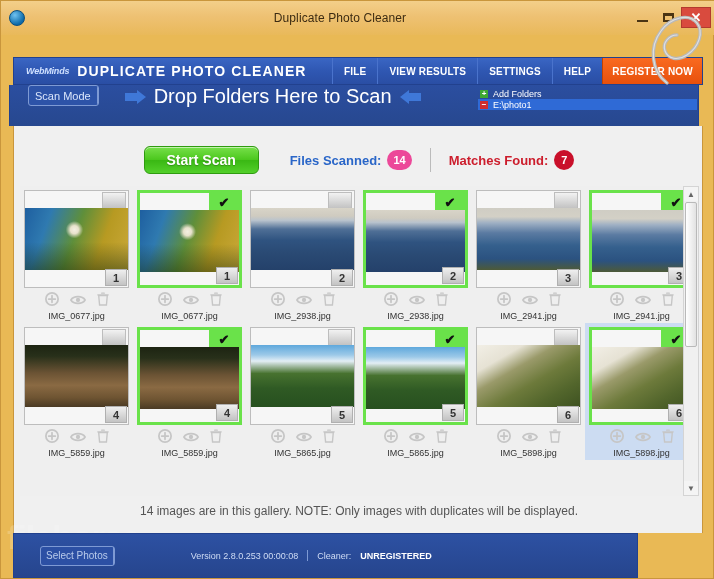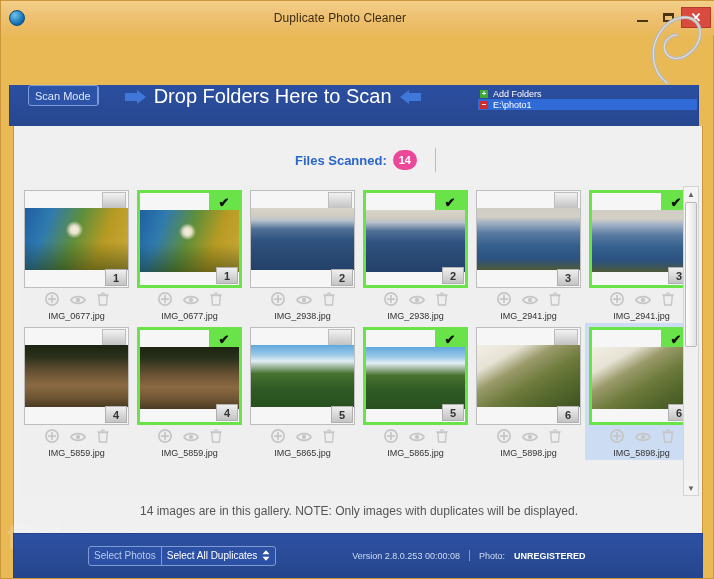--- a/index.html
+++ b/index.html
@@ -197,24 +197,24 @@
     display:flex; flex-direction:column; align-items:center;
   }
   .garrow { width:14px; height:14px; display:flex; align-items:center; justify-content:center;
     font-size:8px; color:#666; background:#f4f4f4; }
   .gthumb { width:12px; height:145px; margin-top:1px;
     background:linear-gradient(to right,#ffffff,#e2e2e2); border:1px solid #b9b9b9; border-radius:2px; }
   .gtrack { flex:1; }
 
   
   .bottombar {
-    position:absolute; left:12px; top:532px; width:690px; height:45px;
+    position:absolute; left:12px; top:532px; width:625px; height:45px;
     background:linear-gradient(to bottom,#2d51a3,#26458d);
     border:1px solid #22418e;
-    display:flex; align-items:center;padding-left:48px;
+    display:flex; align-items:center;
   }
   .selphotos {
     display:flex; align-items:stretch; margin-left:26px; height:20px;
     border:1px solid #7e9ad4; border-radius:3px; background:#2c50a4;
   }
   .selphotos-label { display:flex; align-items:center; padding:0 5px; font-size:10px; color:#b9cbeb;
     border-right:1px solid #7e9ad4; }
   .selphotos-val { display:flex; align-items:center; gap:5px; padding:0 5px; font-size:10px; color:#ffffff; }
   .managesel {
     display:flex; align-items:center; justify-content:space-between;
@@ -248,20 +248,33 @@
       <div class="wbtn min">
           <span></span>
         </div>
       <div class="wbtn max">
           <span></span>
         </div>
       <div class="wbtn close">✕</div>
     </div>
   </div>
 
+  <div class="navbar">
+    <div class="brand">
+      <span class="brand-webminds">WebMinds</span>
+      <span class="brand-title">DUPLICATE PHOTO CLEANER</span>
+    </div>
+    <div class="navitems">
+      <div class="navitem">FILE</div>
+      <div class="navitem">VIEW RESULTS</div>
+      <div class="navitem">SETTINGS</div>
+      <div class="navitem">HELP</div>
+      <div class="navitem register">REGISTER NOW</div>
+    </div>
+  </div>
 
   <div class="scanbar">
     <div class="scanmode">
       <div class="scanmode-label">Scan Mode</div>
     </div>
 
     <div class="drop-row">
       <span class="arrow-wrap">
         <span class="arrow-stem"></span>
           <span class="arrow-r"></span>
@@ -281,25 +294,30 @@
     </div>
     <div class="folderrow sel">
       <span class="fbadge rem">−</span>
       <span>E:\photo1</span>
     </div>
   </div>
 
   <div class="content">
 
     <div class="statusrow">
+      <div class="startscan">Start Scan</div>
       <div class="stat files">
         <span>Files Scanned:</span>
         <span class="pill blue">14</span>
       </div>
       <div class="divider"></div>
+      <div class="stat matches">
+        <span>Matches Found:</span>
+        <span class="pill red">7</span>
+      </div>
     </div>
 
     <div class="gallery" id="gallery">
         <div class="grow">
           <div class="tile">
             <div class="thumbbox">
               <div class="greytab"></div>
               <div class="thumbimg" style="background: linear-gradient(rgba(0, 0, 0, 0) 55%, rgba(20, 40, 10, 0.45) 100%), radial-gradient(circle at 48% 35%, rgb(244, 240, 226) 0%, rgb(232, 226, 204) 6%, rgba(232, 226, 204, 0) 13%), linear-gradient(110deg, rgb(30, 95, 160) 0%, rgb(47, 122, 176) 22%, rgb(95, 143, 58) 48%, rgb(183, 154, 34) 72%, rgb(202, 169, 58) 100%);"></div>
               <div class="numtag">1</div>
             </div>
@@ -576,34 +594,25 @@
     <div class="galnote">14 images are in this gallery. NOTE: Only images with duplicates will be displayed.</div>
   </div>
 
   <div class="watermark">
     <span>filehorse</span><small>.com</small>
   </div>
 
   <div class="bottombar">
     <div class="selphotos">
       <div class="selphotos-label">Select Photos</div>
-      <div class="selphotos-val">
-        <span>Select All Duplicates</span>
-        <span class="spin">
-          <svg width="8" height="11" viewBox="0 0 9 12">
-              <path d="M4.5 0 L8.5 4.5 L0.5 4.5 Z" fill="#ffffff"></path>
-              <path d="M4.5 12 L0.5 7.5 L8.5 7.5 Z" fill="#ffffff"></path>
-            </svg>
-        </span>
-      </div>
     </div>
     <div class="verstat">
       <span>Version 2.8.0.253 00:00:08</span>
       <span class="vdiv"></span>
-      <span>Photo:</span>
+      <span>Cleaner:</span>
       <b>UNREGISTERED</b>
     </div>
   </div>
 
   <svg class="clip" viewBox="0 0 70 92">
     <path d="M30 86 C14 74 12 50 24 34 C34 20 52 16 60 26 C67 35 62 50 50 58
              C41 64 31 62 28 54 C25 46 32 38 40 38" fill="none" stroke="#b9b9b9" stroke-width="3.4" stroke-linecap="round"></path>
     <path d="M30 86 C14 74 12 50 24 34 C34 20 52 16 60 26 C67 35 62 50 50 58
              C41 64 31 62 28 54 C25 46 32 38 40 38" fill="none" stroke="#ffffff" stroke-width="1.2" stroke-linecap="round" opacity=".55"></path>
   </svg>

